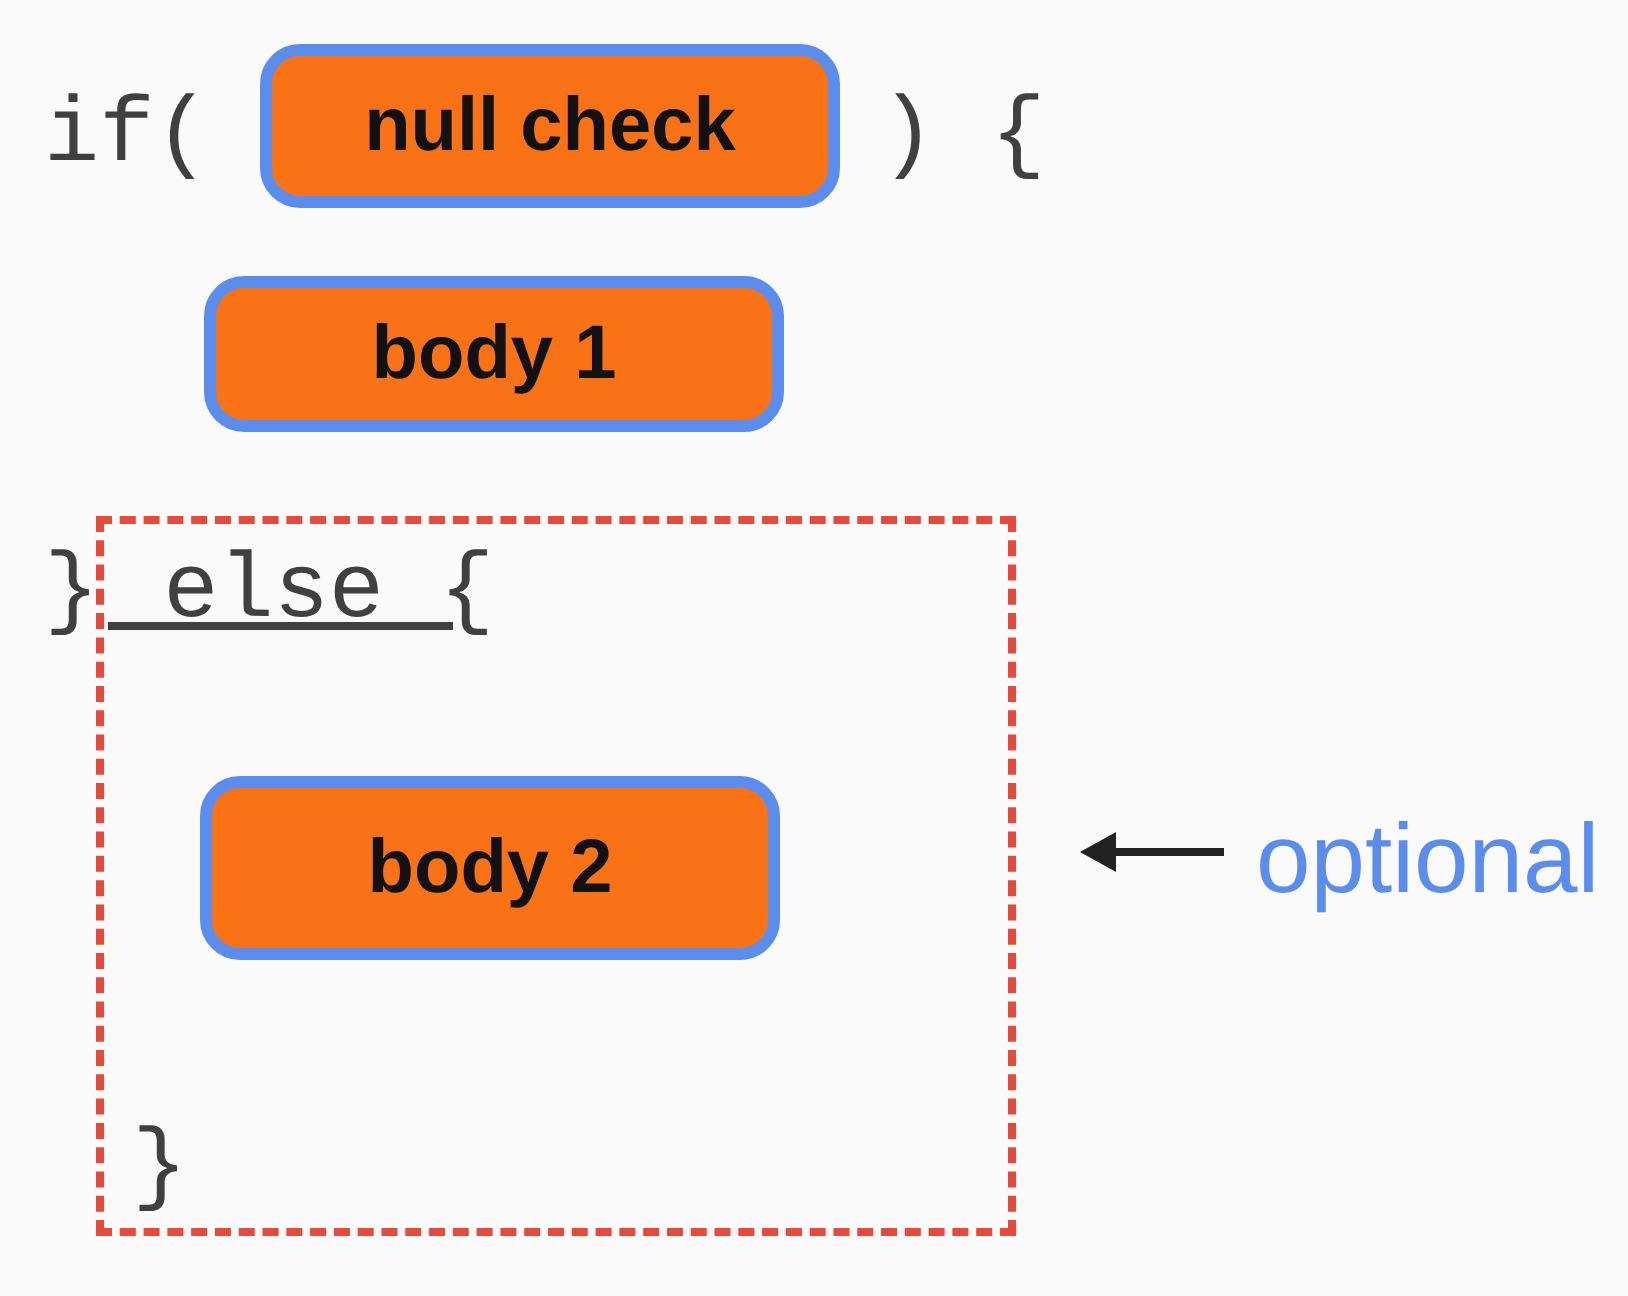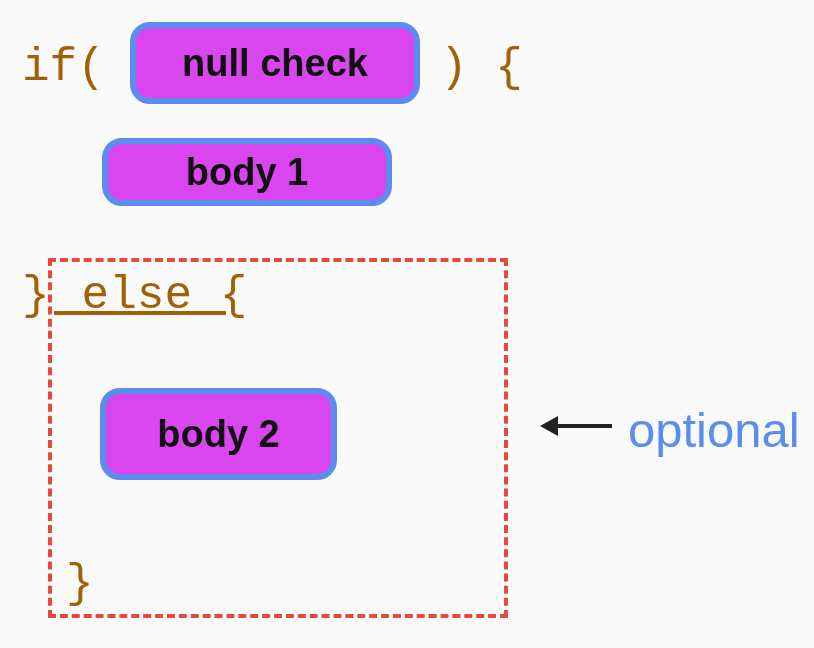--- a/index.html
+++ b/index.html
@@ -12,29 +12,29 @@
     background: #fafafa;
     font-family: Arial, Helvetica, sans-serif;
   }
   .canvas {
     position: absolute;
     inset: 0;
   }
   .code {
     font-family: "Courier New", Courier, monospace;
     font-size: 46px;
-    color: #a16207;
+    color: #404040;
     position: absolute;
     white-space: pre;
   }
   .pill {
     position: absolute;
     border: 6px solid #5b8def;
     border-radius: 20px;
-    background: #d946ef;
+    background: #f97316;
     display: flex;
     align-items: center;
     justify-content: center;
     font-family: Arial, Helvetica, sans-serif;
     font-size: 38px;
     font-weight: 600;
     color: #111;
   }
   .dashed-box {
     position: absolute;
@@ -66,30 +66,30 @@
 <div class="canvas">
 
   <span class="code" style="left:22px; top:42px;">if(</span>
 
   <div class="pill" style="left:130px; top:22px; width:290px; height:82px;">
     <span>null check</span>
   </div>
 
   <span class="code" style="left:440px; top:42px;">) {</span>
 
-  <div class="pill" style="left:102px; top:138px; width:290px; height:68px;">
+  <div class="pill" style="left:102px; top:138px; width:290px; height:78px;">
     <span>body 1</span>
   </div>
 
   <div class="dashed-box" style="left:48px; top:258px; width:460px; height:360px;"></div>
 
   <span class="code" style="left:22px; top:270px;">}</span>
   <span class="code" style="left:54px; top:270px;text-decoration:underline;"> else {</span>
 
-  <div class="pill" style="left:100px; top:388px; width:237px; height:92px;">
+  <div class="pill" style="left:100px; top:388px; width:290px; height:92px;">
     <span>body 2</span>
   </div>
 
   <span class="code" style="left:66px; top:558px;">}</span>
 
   <div class="arrow-head" style="left:540px; top:416px;"></div>
   <div class="arrow-line" style="left:556px; top:424px; width:56px;"></div>
   <span class="annotation" style="left:628px; top:402px;">optional</span>
 
 </div>

